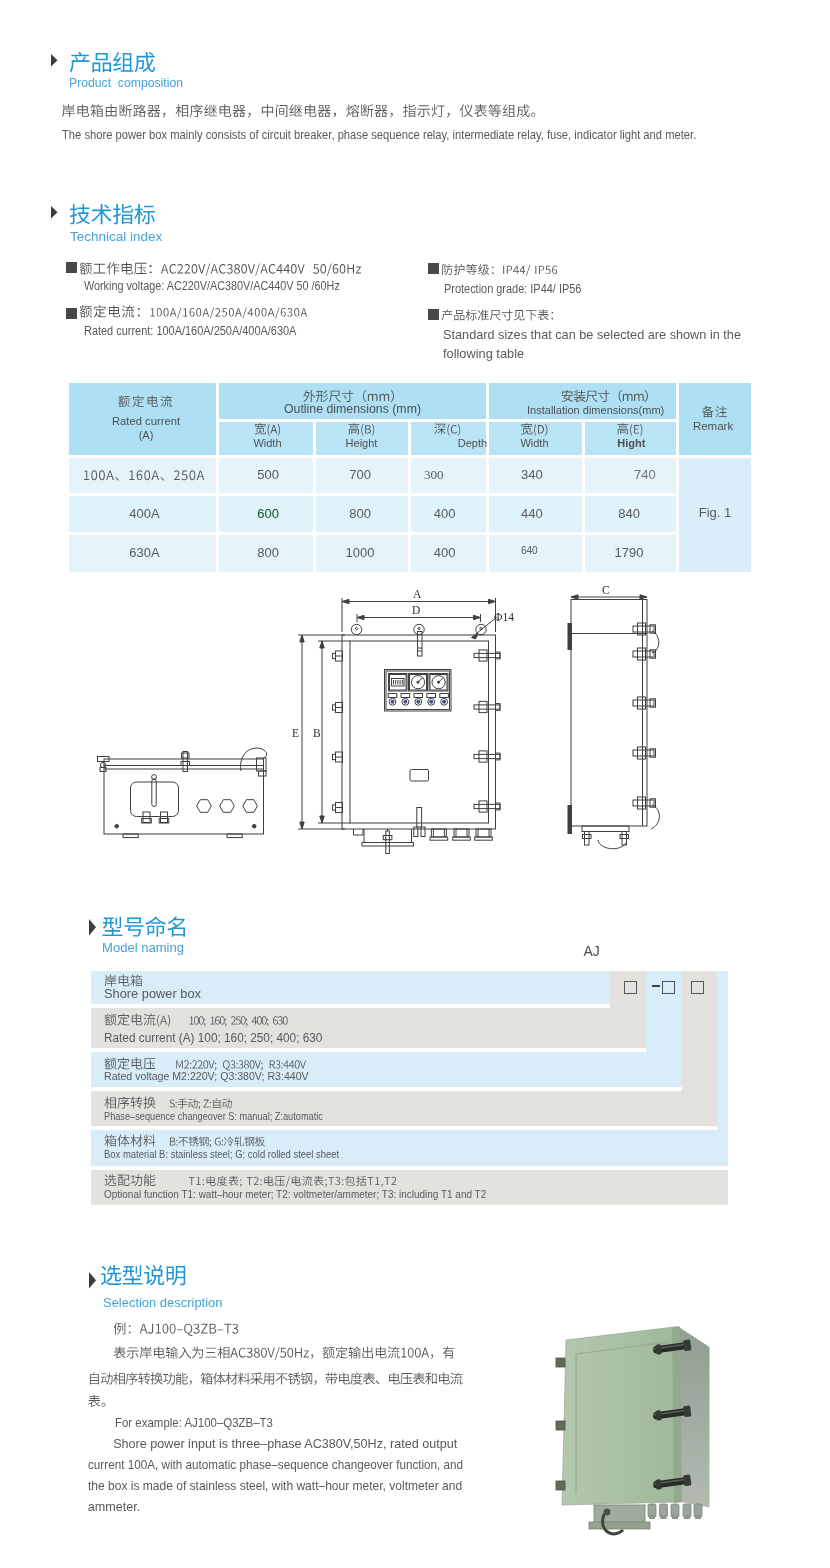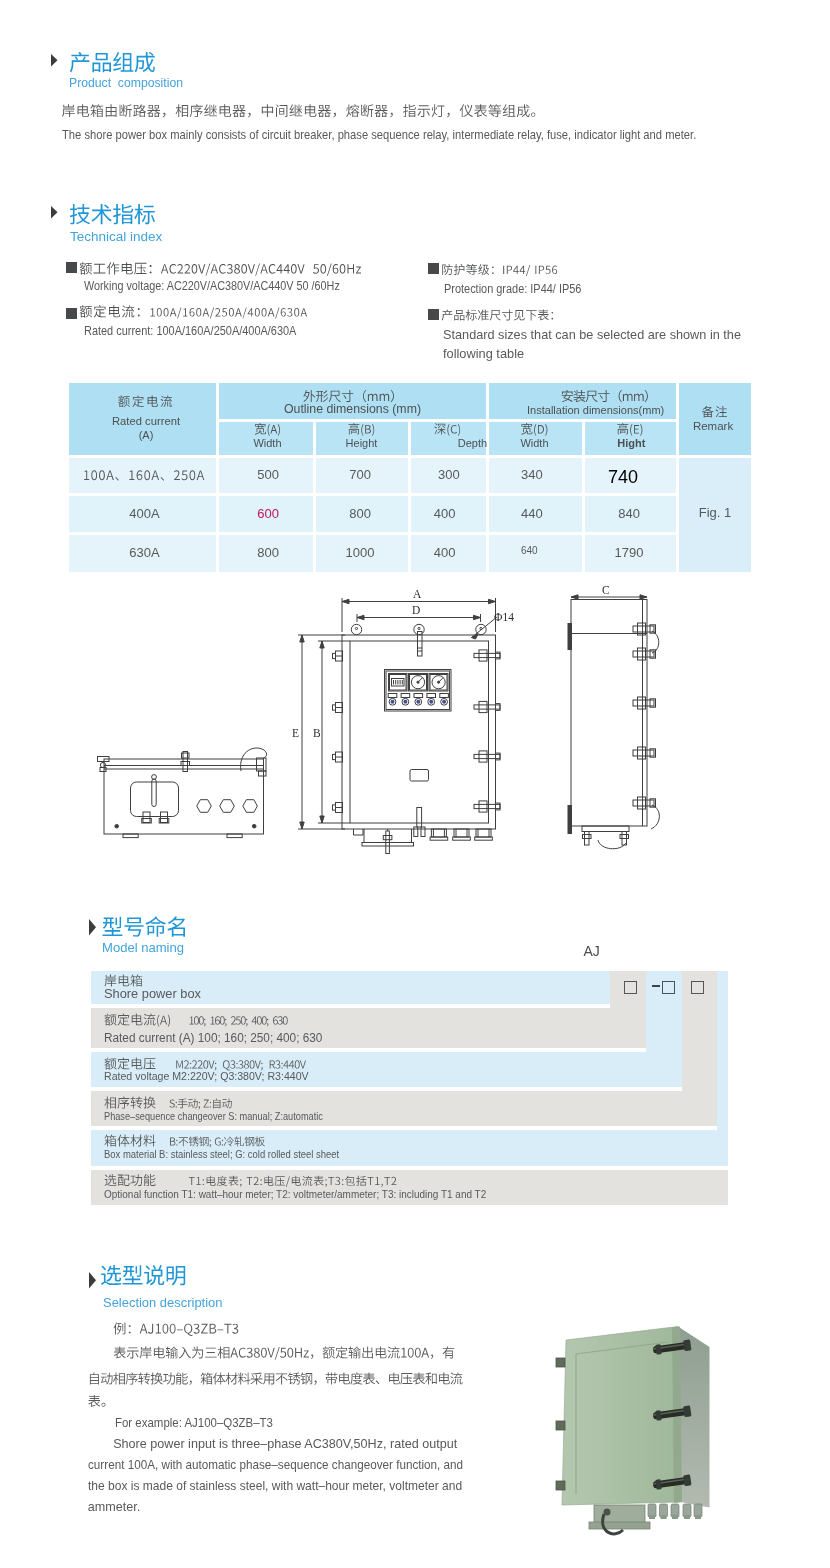--- a/index.html
+++ b/index.html
@@ -111,27 +111,27 @@
 <div class="t" style="left:692.9px;top:421.1px;font-size:11.5px;color:#4e5052;">Remark</div>
 
 <div class="t" style="left:129.3px;top:507.2px;font-size:13px;color:#58595b;">400A</div>
 
 <div class="t" style="left:129.3px;top:546.2px;font-size:13px;color:#58595b;">630A</div>
 
 <div class="t" style="left:257.2px;top:468.2px;font-size:13px;color:#58595b;">500</div>
 
 <div class="t" style="left:349.2px;top:468.2px;font-size:13px;color:#58595b;">700</div>
 
-<div class="t" style="left:438px;top:468.2px;font-size:13px;color:#58595b;">300</div>
+<div class="t" style="left:424px;top:468.2px;font-size:13px;color:#58595b;font-family:Liberation Serif, serif;">300</div>
 
 <div class="t" style="left:521.0px;top:468.2px;font-size:13px;color:#58595b;">340</div>
 
-<div class="t" style="left:608px;top:468.2px;font-size:18px;color:#000000;">740</div>
-
-<div class="t" style="left:257.2px;top:507.2px;font-size:13px;color:#be185d;">600</div>
+<div class="t" style="left:634px;top:468.2px;font-size:13px;color:#737373;">740</div>
+
+<div class="t" style="left:257.2px;top:507.2px;font-size:13px;color:#14532d;">600</div>
 
 <div class="t" style="left:349.2px;top:507.2px;font-size:13px;color:#58595b;">800</div>
 
 <div class="t" style="left:433.7px;top:507.2px;font-size:13px;color:#58595b;">400</div>
 
 <div class="t" style="left:521.0px;top:507.2px;font-size:13px;color:#58595b;">440</div>
 
 <div class="t" style="left:618.2px;top:507.2px;font-size:13px;color:#58595b;">840</div>
 
 <div class="t" style="left:257.2px;top:546.2px;font-size:13px;color:#58595b;">800</div>

